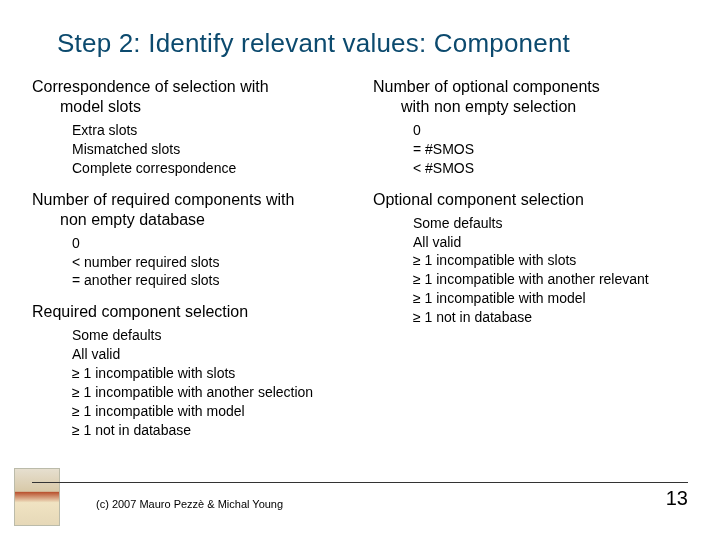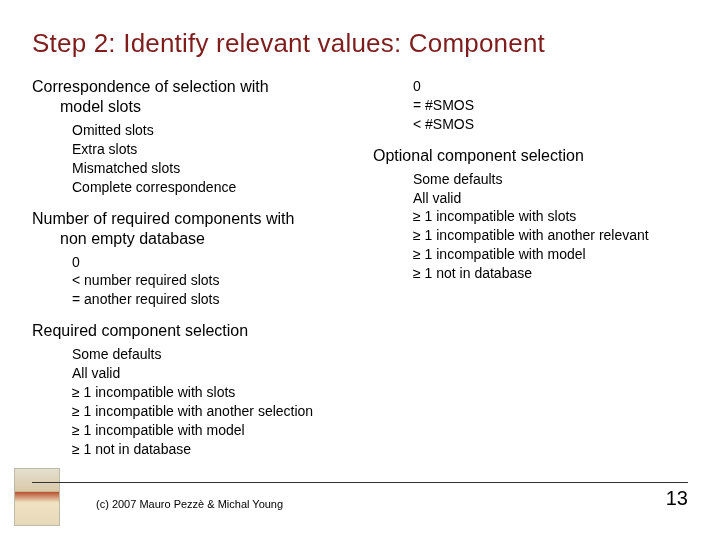--- a/index.html
+++ b/index.html
@@ -7,24 +7,25 @@
     width: 720px;
     height: 540px;
     background: #fff;
     font-family: Verdana, Geneva, sans-serif;
     color: #000;
     position: relative;
     padding: 28px 32px 0 32px;
   }
   .title {
     font-size: 26px;
-    color: #7f1d1d;
+    color: #0c4a6e;
     font-weight: 400;
     margin-bottom: 18px;
     letter-spacing: 0.2px;
+    margin-left: 25px;
   }
   .cols {
     display: flex;
     gap: 26px;
   }
   .col { flex: 1; }
   .section-head {
     font-size: 16px;
     color: #000;
     line-height: 1.25;
@@ -77,21 +78,20 @@
 <div class="title">Step 2: Identify relevant values: Component</div>
 
 <div class="cols">
   <div class="col">
 
     <div class="section-head">
       <span>Correspondence of selection with</span>
       <span class="indent">model slots</span>
     </div>
     <div class="items">
-      <div>Omitted slots</div>
       <div>Extra slots</div>
       <div>Mismatched slots</div>
       <div>Complete correspondence</div>
     </div>
 
     <div class="section-head">
       <span>Number of required components with</span>
       <span class="indent">non empty database</span>
     </div>
     <div class="items">
@@ -109,20 +109,24 @@
       <div>≥ 1 incompatible with slots</div>
       <div>≥ 1 incompatible with another selection</div>
       <div>≥ 1 incompatible with model</div>
       <div>≥ 1 not in database</div>
     </div>
 
   </div>
 
   <div class="col">
 
+    <div class="section-head">
+      <span>Number of optional components</span>
+      <span class="indent">with non empty selection</span>
+    </div>
     <div class="items">
       <div>0</div>
       <div>= #SMOS</div>
       <div>&lt; #SMOS</div>
     </div>
 
     <div class="section-head">
       <span>Optional component selection</span>
     </div>
     <div class="items">

